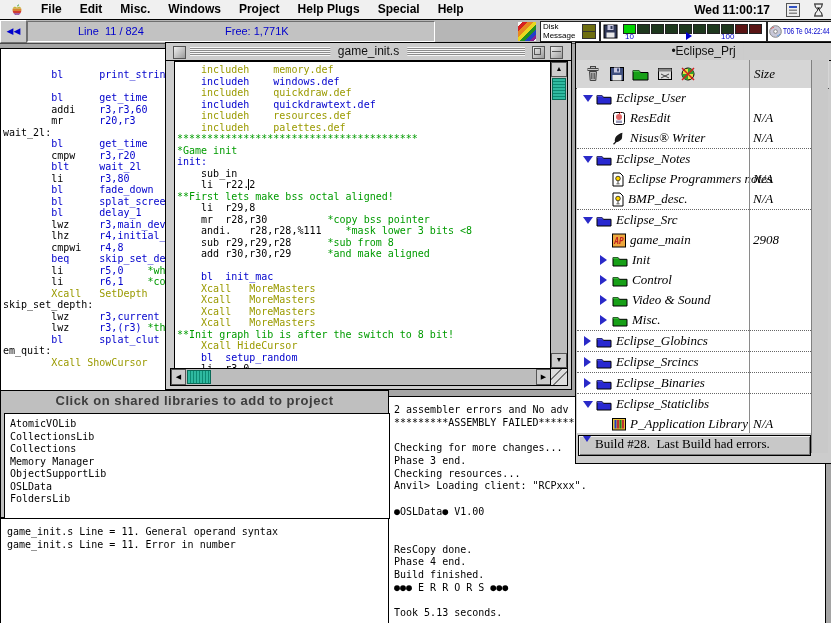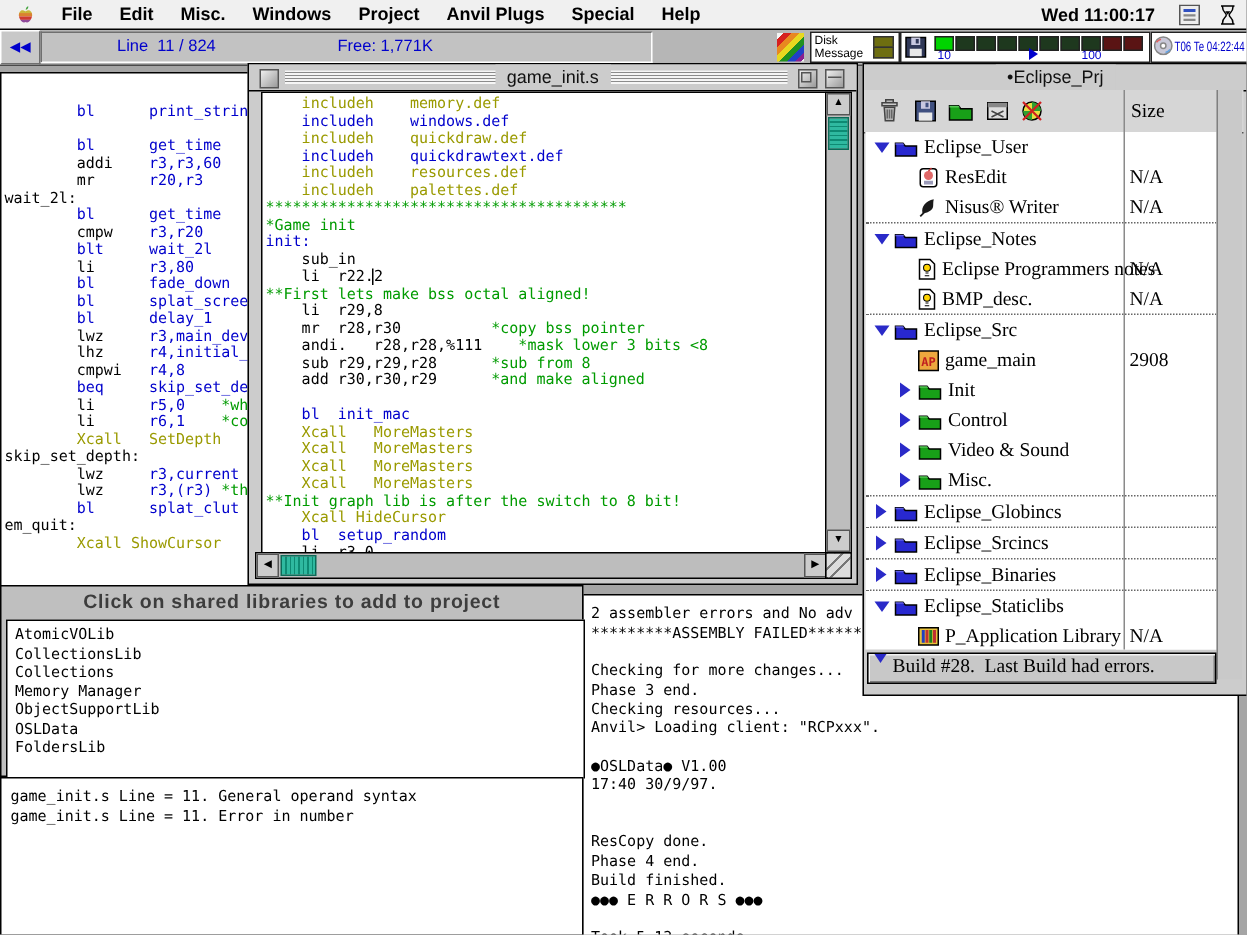--- a/index.html
+++ b/index.html
@@ -84,31 +84,31 @@
   .grip{position:absolute;left:384px;top:325px;width:16px;height:16px;border:1px solid #000;
         background:linear-gradient(135deg,#ddd 30%,#777 30% 36%,#ddd 36% 55%,#777 55% 61%,#ddd 61%);}
 
   
   .left-panel{left:0;top:48px;width:172px;height:342px;background:#FFF;z-index:10;
               overflow:hidden;padding:20px 0 0 2px;}
 
   
   .win-project{left:575px;top:42px;width:255px;height:420px;z-index:20;}
   .prj-header{position:absolute;left:0;top:17px;width:253px;height:28px;background:#D6D6D6;
-              border-bottom:1px dotted #555;}
+              border-bottom:1px dotted #555;font-style:italic;}
   .prj-tool{position:absolute;top:3px;width:21px;height:21px;display:flex;align-items:center;
             justify-content:center;}
   .prj-size-h{position:absolute;left:178px;top:6px;font-family:"Liberation Serif",serif;font-size:13px;}
   .prj-tree{position:absolute;left:1px;top:45px;width:234px;height:345px;background:#FFF;overflow:hidden;}
   .prj-white-right{position:absolute;left:168px;top:45px;width:68px;height:345px;background:#FFF;}
   .col-divider{position:absolute;left:173px;top:17px;width:1px;height:373px;background:#8a8a8a;}
   .prj-scrollcol{position:absolute;left:235px;top:17px;width:16px;height:393px;background:#C9C9C9;
                  border-left:1px solid #808080;}
   .tree-row{position:relative;height:20px;display:flex;align-items:center;padding-left:4px;
-            font-family:"Liberation Serif",serif;font-size:13px;color:#000;}
+            font-family:"Liberation Serif",serif;font-size:13px;color:#000;font-style:italic;}
   .sep-before{border-top:1px dotted #666;}
   .tri-slot{width:13px;display:inline-flex;justify-content:center;flex:none;}
   .ml1{margin-left:16px;}
   .tri{display:inline-block;width:0;height:0;}
   .tri.open{border-top:7px solid #2A2AC8;border-left:5px solid transparent;border-right:5px solid transparent;}
   .tri.closed{border-left:7px solid #2A2AC8;border-top:5px solid transparent;border-bottom:5px solid transparent;}
   .tree-icon{display:inline-flex;margin:0 4px 0 2px;flex:none;}
   .tree-label{white-space:nowrap;}
   .tree-size{position:absolute;left:176px;white-space:nowrap;}
   .prj-status{position:absolute;left:2px;top:392px;width:231px;height:19px;background:#C8C8C8;
@@ -146,21 +146,21 @@
       <g clip-path="url(#ap)">
         <rect y="0" width="16" height="4.4" fill="#3fa33f"></rect>
           <rect y="4.4" width="16" height="2.6" fill="#c9b63a"></rect>
         <rect y="7" width="16" height="2.6" fill="#d9832e"></rect>
           <rect y="9.6" width="16" height="2.6" fill="#cf3a32"></rect>
         <rect y="12.2" width="16" height="2.4" fill="#8f4a9a"></rect>
           <rect y="14.6" width="16" height="2.4" fill="#3a6fc9"></rect>
       </g>
     </svg>
   </span>
-  <span id="menu-items"><span class="menu-item">File</span><span class="menu-item">Edit</span><span class="menu-item">Misc.</span><span class="menu-item">Windows</span><span class="menu-item">Project</span><span class="menu-item">Anvil Plugs</span><span class="menu-item">Special</span><span class="menu-item">Help</span></span>
+  <span id="menu-items"><span class="menu-item">File</span><span class="menu-item">Edit</span><span class="menu-item">Misc.</span><span class="menu-item">Windows</span><span class="menu-item">Project</span><span class="menu-item">Help Plugs</span><span class="menu-item">Special</span><span class="menu-item">Help</span></span>
   <span class="menubar-spacer"></span>
   <span class="menu-clock">Wed 11:00:17</span>
   <span class="menu-ico">
     <svg width="14" height="14">
         <rect x="0.5" y="0.5" width="13" height="13" fill="#EDEDED" stroke="#555"></rect>
     <rect x="3" y="3" width="8" height="2" fill="#3050C0"></rect>
         <rect x="3" y="6.5" width="8" height="1.5" fill="#888"></rect>
     <rect x="3" y="9.5" width="8" height="1.5" fill="#888"></rect>
       </svg>
   </span>
@@ -593,21 +593,20 @@
   <div class="log-list" id="log-list">
       <div>2 assembler errors and No adv</div>
       <div>*********ASSEMBLY FAILED******</div>
       <div>&nbsp;</div>
       <div>Checking for more changes...</div>
       <div>Phase 3 end.</div>
       <div>Checking resources...</div>
       <div>Anvil&gt; Loading client: "RCPxxx".</div>
       <div>&nbsp;</div>
       <div>●OSLData● V1.00</div>
-      <div>17:40 30/9/97.</div>
       <div>&nbsp;</div>
       <div>&nbsp;</div>
       <div>ResCopy done.</div>
       <div>Phase 4 end.</div>
       <div>Build finished.</div>
       <div>●●● E R R O R S ●●●</div>
       <div>&nbsp;</div>
       <div>Took 5.13 seconds.</div>
     </div>
 </div>

